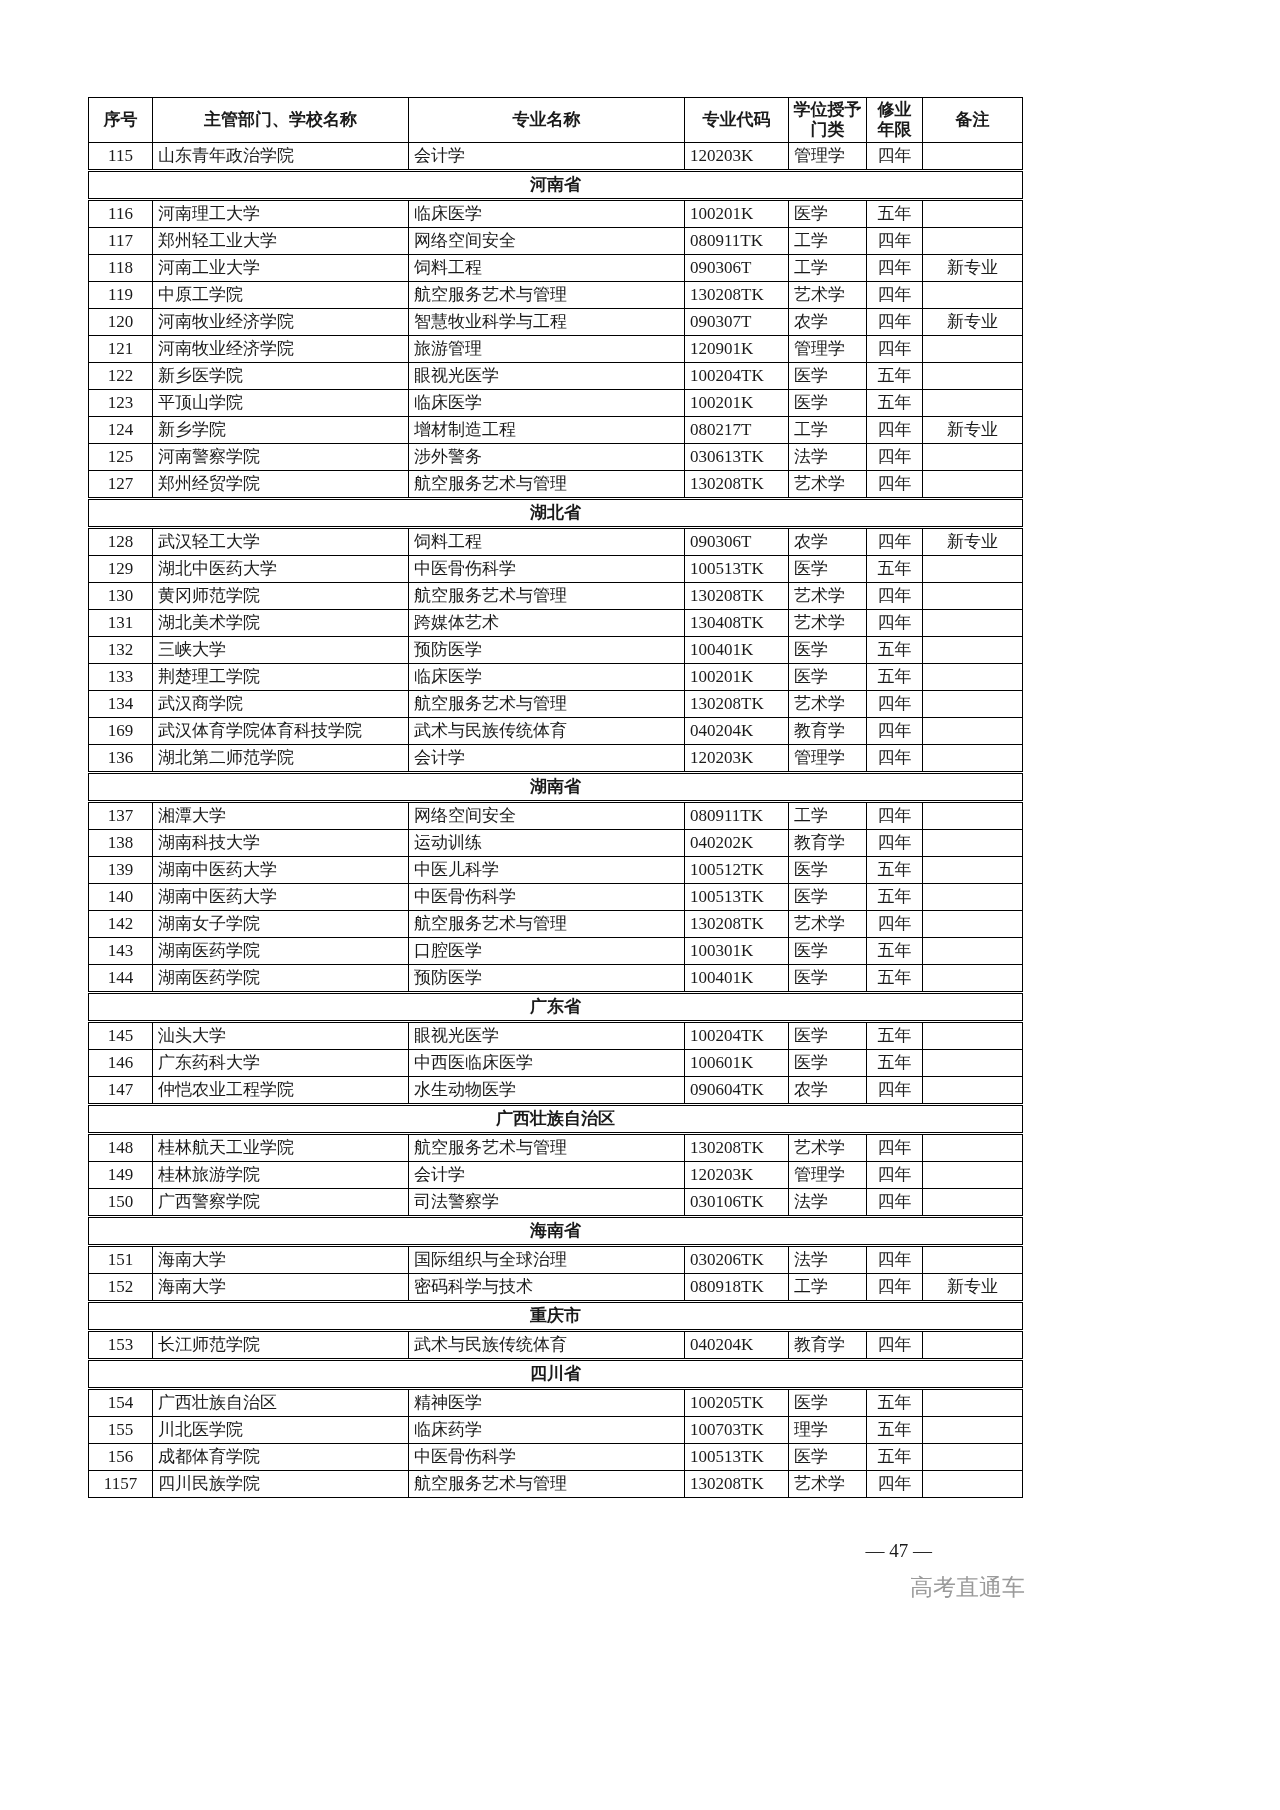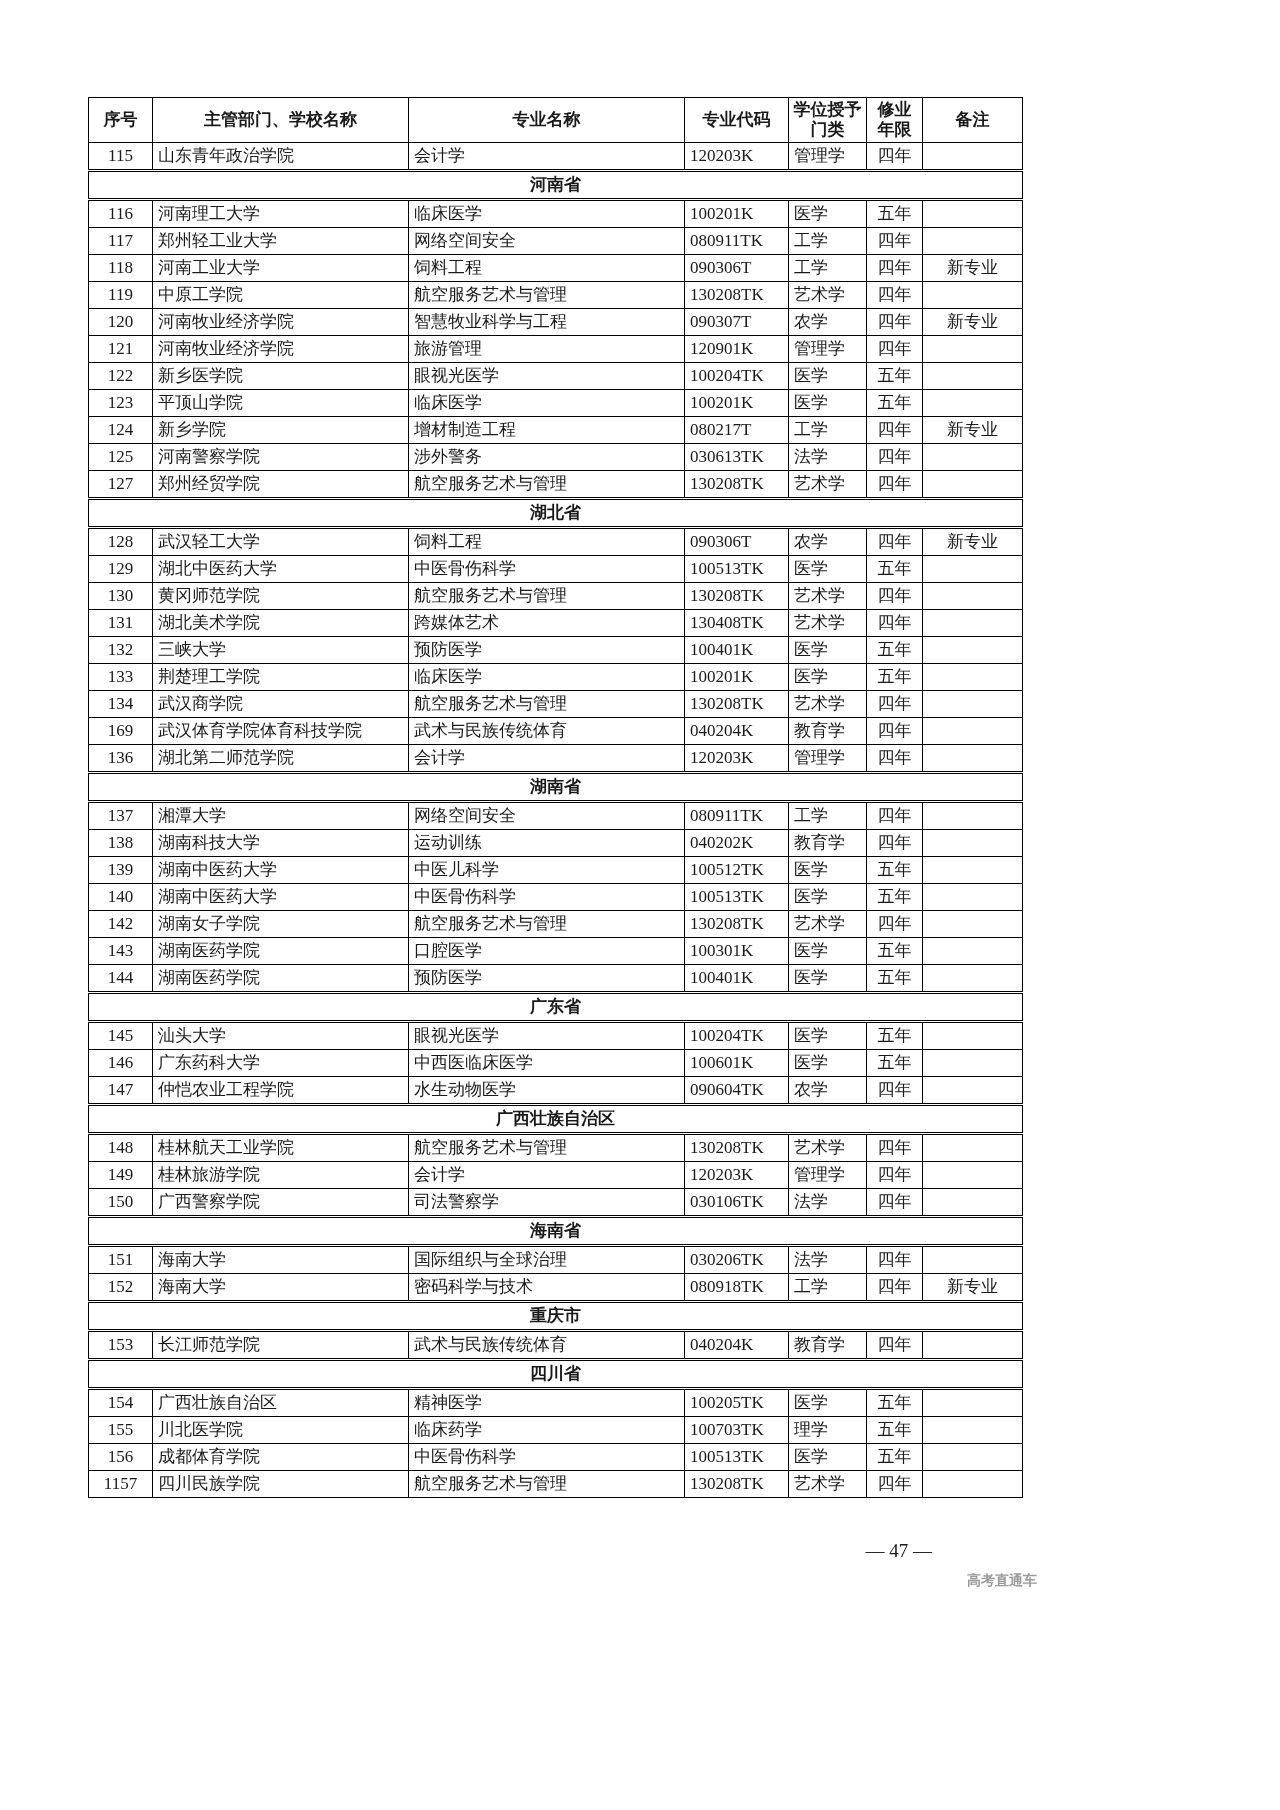--- a/index.html
+++ b/index.html
@@ -59,23 +59,23 @@
     position: absolute;
     top: 1540px;
     right: 288px;
     font-size: 19px;
     color: #1a1a1a;
     font-family: "Liberation Serif", "DejaVu Serif", serif;
   }
   .watermark {
     position: absolute;
     top: 1572px;
-    right: 183px;
-    font-size: 14px;
-    font-weight: 700;
+    right: 195px;
+    font-size: 23px;
+    font-weight: 400;
     color: #9a9a9a;
     font-family: "Liberation Sans", "DejaVu Sans", sans-serif;
   }
 </style>
 </head>
 <body>
 
 <div class="page">
 
   <table class="majors-table">

